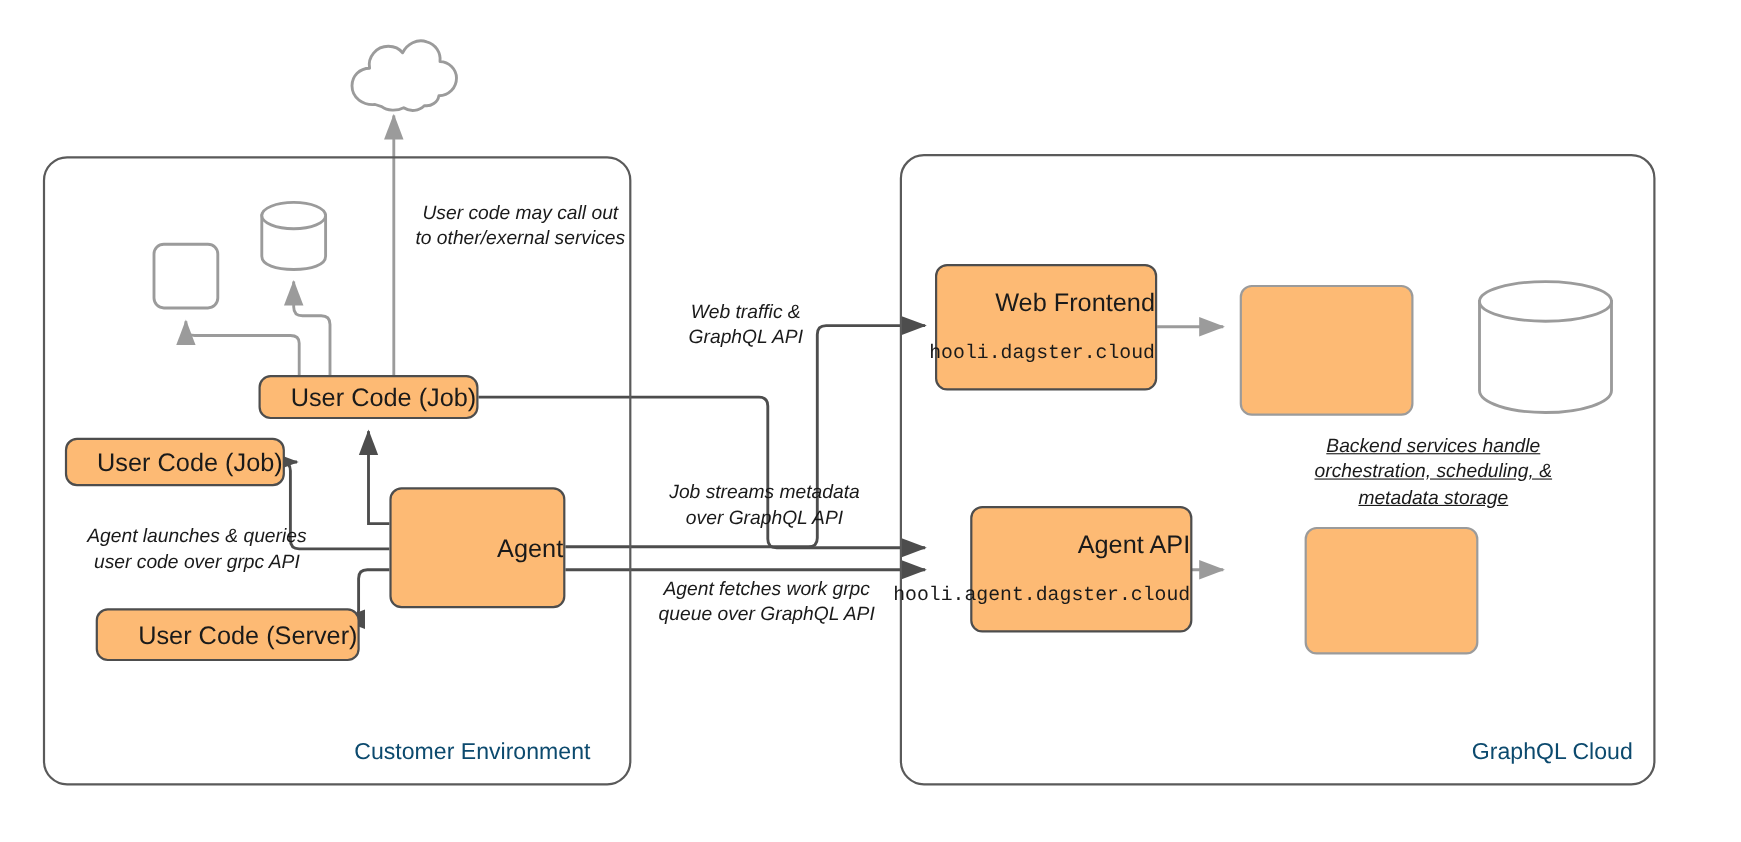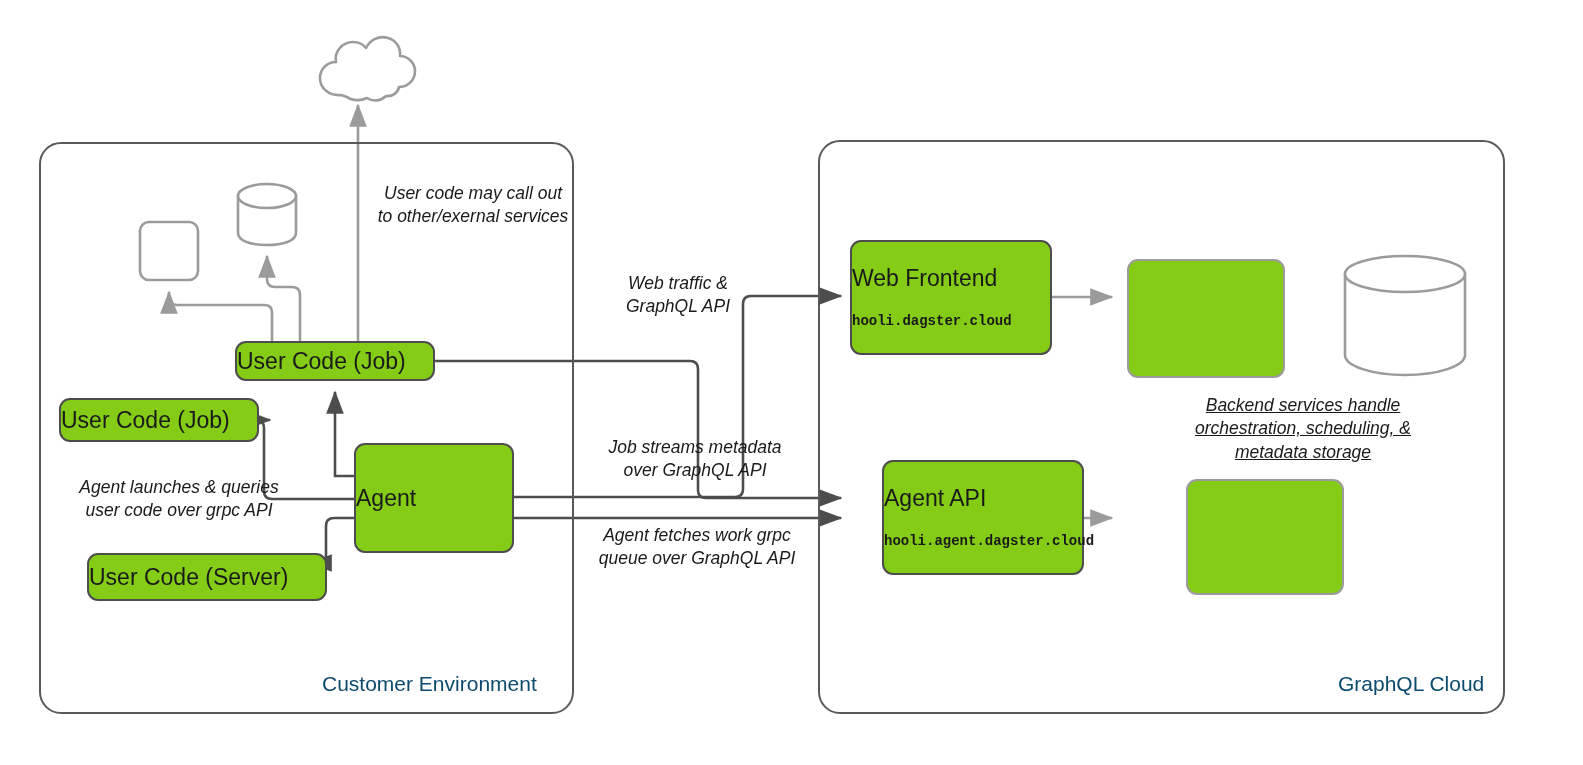--- a/index.html
+++ b/index.html
@@ -19,48 +19,47 @@
     position: absolute;
     left: 0;
     top: 0;
     width: 1583px;
     height: 765px;
     pointer-events: none;
   }
   .node {
     position: absolute;
     box-sizing: border-box;
-    background: #84cc16;
+    background: #fdba74;
     display: flex;
     flex-direction: column;
-    align-items: flex-start;
+    align-items: flex-end;
     justify-content: center;
   }
   .node-dark {
     border: 2.6px solid #4d4d4d;
     border-radius: 11px;
   }
   .node-gray {
     border: 2.6px solid #9b9b9b;
     border-radius: 11px;
   }
   .node-title {
     color: #1a1a1a;
     font-size: 23px;
     line-height: 1.15;
     white-space: nowrap;
   }
   .node-sub {
     color: #1a1a1a;
     font-family: "Liberation Mono", monospace;
-    font-size: 14px;
+    font-size: 18px;
     line-height: 1.2;
     margin-top: 22px;
     white-space: nowrap;
-    font-weight: bold;
   }
   .container-box {
     position: absolute;
     box-sizing: border-box;
     border: 2.6px solid #5a5a5a;
     border-radius: 22px;
     background: transparent;
   }
   .container-label {
     position: absolute;

